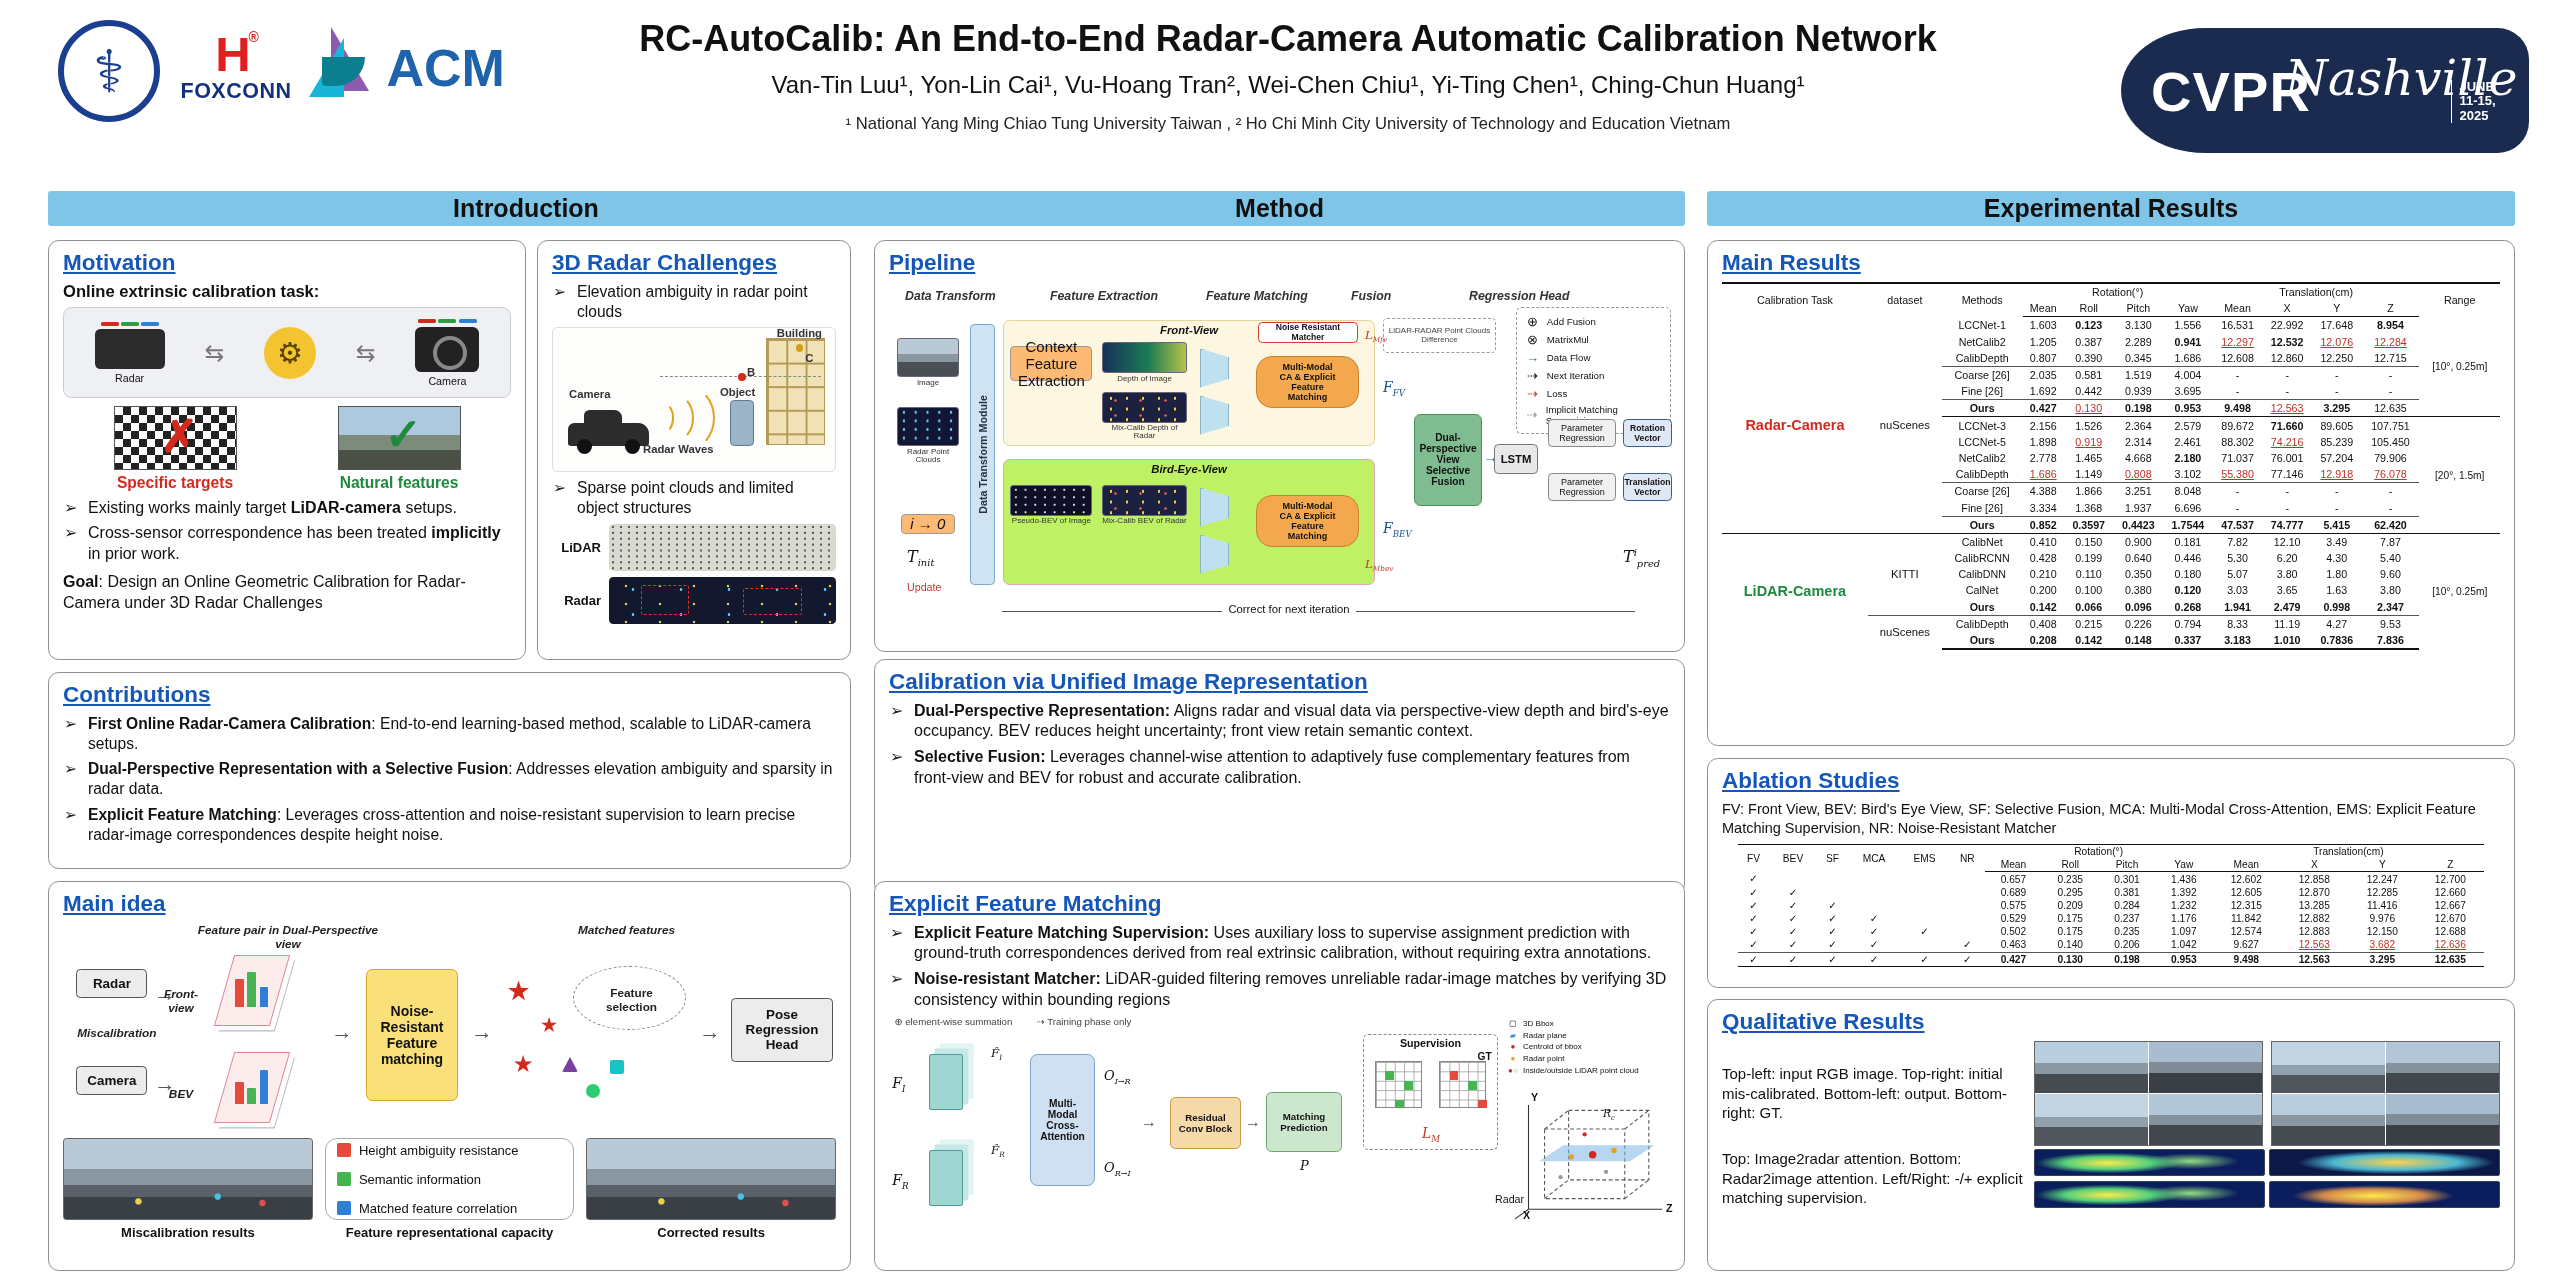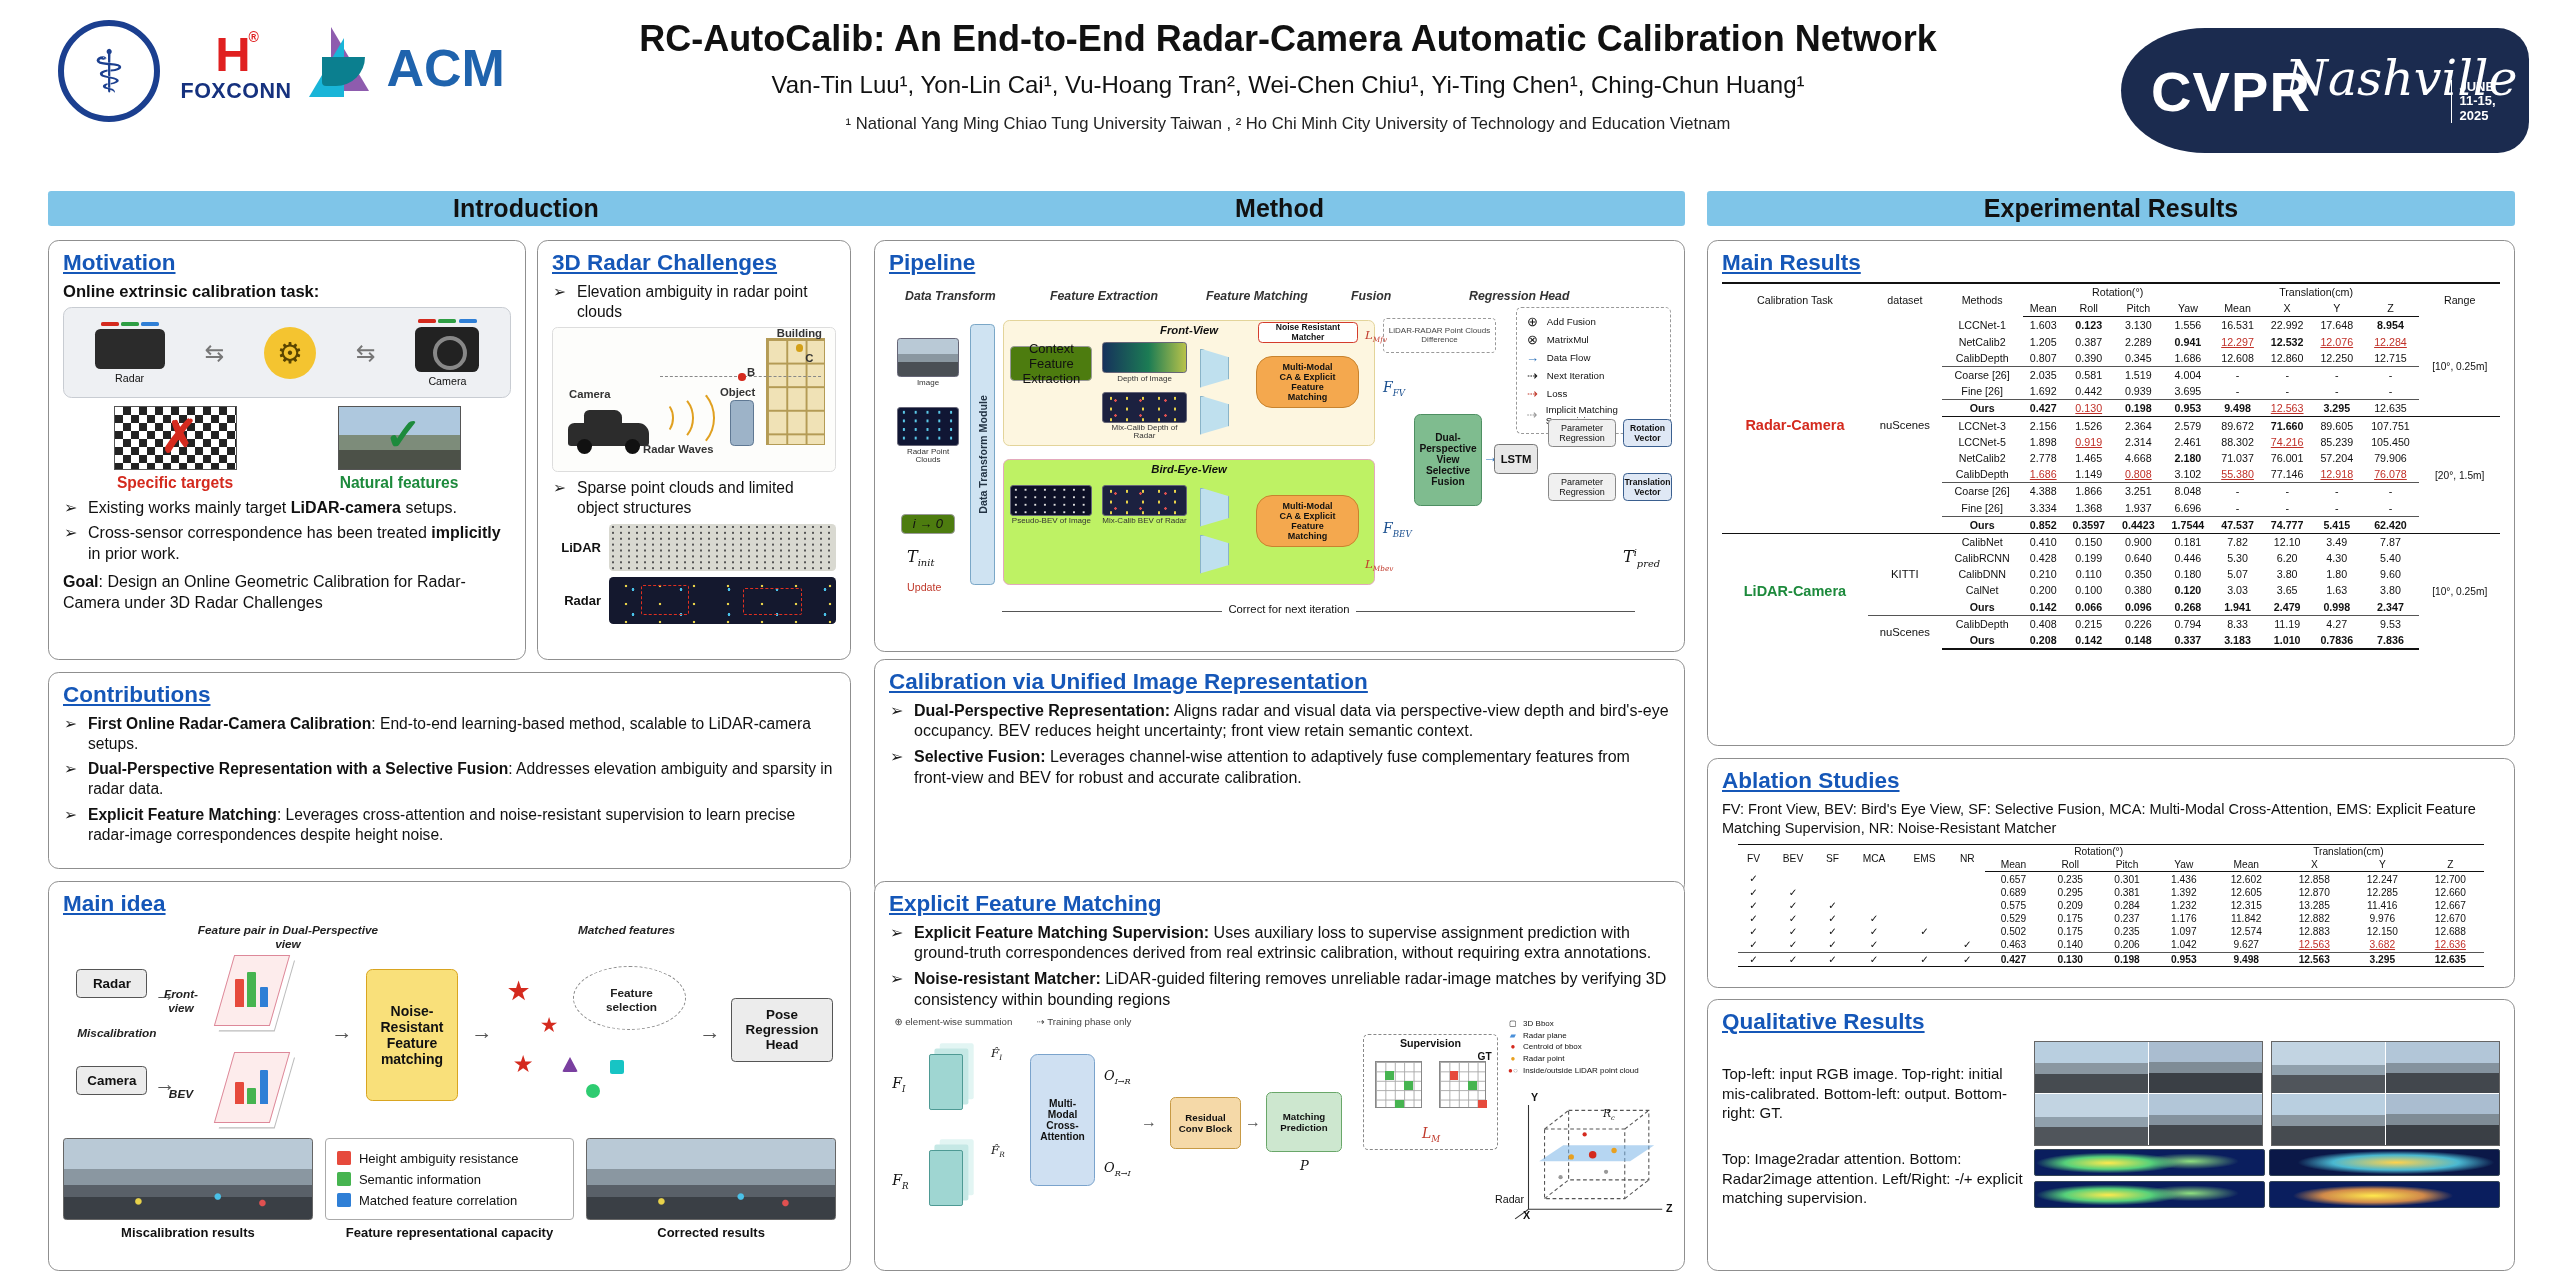--- a/index.html
+++ b/index.html
@@ -87,21 +87,21 @@
 .shape{position:absolute;border-radius:2.1px}
 .flow-ar{position:absolute;font-size:21.5px;color:#555}
 .idea-strip{display:flex;gap:11.8px;margin-top:5.4px}
 .idea-cell{flex:1;display:flex;flex-direction:column;align-items:center;gap:4.3px}
 .street{width:100%;height:82px;border:1.1px solid#666;border-radius:3.2px;background:
 radial-gradient(circle at 30% 78%,#e8d24a 2.7px,transparent 3.8px),
 radial-gradient(circle at 62% 72%,#4ac1e8 2.7px,transparent 3.8px),
 radial-gradient(circle at 80% 80%,#e05050 2.7px,transparent 3.8px),
 linear-gradient(#b9c9d6 0 38%,#8a97a1 38% 58%,#596068 58% 72%,#3a3f45 72%)}
 .cap{font-size:13px;font-weight:bold;text-align:center}
-.legend-panel{width:100%;height:82px;border:1.1px solid#aaa;border-radius:4px;background:#fff;display:flex;flex-direction:column;justify-content:center;gap:6px;padding:0 11.8px}
+.legend-panel{width:100%;height:82px;border:1.1px solid#aaa;border-radius:12px;background:#fff;display:flex;flex-direction:column;justify-content:center;gap:14px;padding:0 11.8px}
 .lg-row{display:flex;align-items:center;gap:7.5px;font-size:13px}
 .lg-sq{width:14px;height:14px;border-radius:1.6px;flex:0 0 auto}
 
 .fig-pipe{position:relative;height:350px;margin-top:13px}
 .stage{position:absolute;top:0;font-size:12.3px;font-weight:bold;font-style:italic;color:#333}
 .legendbox{position:absolute;left:627px;top:18px;width:155px;height:127px;border:1.6px dashed#999;border-radius:5.4px;padding:5.4px 6.4px;display:flex;flex-direction:column;justify-content:space-around}
 .lg2{display:flex;align-items:center;gap:5.4px;font-size:9.7px}
 .lg2 .ic{width:18px;text-align:center;font-size:13px}
 .thumb{position:absolute;border:1.1px solid#667;border-radius:3.2px}
 .th-img{background:linear-gradient(#b9c9d6 0 40%,#8a97a1 40% 62%,#4a4f55 62%)}
@@ -109,21 +109,21 @@
 .th-depth{background:linear-gradient(90deg,#16325c,#1c7c54 55%,#b8c24a)}
 .th-mix{background:#1c2140;background-image:radial-gradient(circle,#e8d24a 1.1px,transparent 1.5px),radial-gradient(circle,#e05050 1.1px,transparent 1.5px);background-size:16px 10.7px,25px 15px}
 .th-bevd{background:#0d1026;background-image:radial-gradient(circle,#ddd 0.9px,transparent 1.2px);background-size:9.7px 7.5px}
 .tlab{position:absolute;font-size:8px;text-align:center;color:#333;line-height:1.1}
 .dtm{position:absolute;left:81px;top:35px;width:25px;height:261px;background:#cfe3f2;border:1.1px solid#7aa7c7;border-radius:4.3px;display:flex;align-items:center;justify-content:center}
 .dtm span{writing-mode:vertical-rl;transform:rotate(180deg);font-size:10.7px;font-weight:bold;color:#234}
 .viewpanel{position:absolute;left:114px;width:372px;height:126px;border-radius:6.4px;padding:3.2px}
 .fvp{top:31px;background:#fdf6e0;border:1.1px solid#e3d49a}
 .bvp{top:170px;background:#bef264;border:1.1px solid#e3a8bc}
 .vp-lab{text-align:center;font-size:11.3px;font-weight:bold;font-style:italic}
-.wbox{position:absolute;background:#4d7c0f;border:1.1px solid#999;border-radius:4.3px;display:flex;align-items:center;justify-content:center;text-align:center;font-size:13px;padding:7px}
+.wbox{position:absolute;background:#fdba74;border:1.1px solid#999;border-radius:4.3px;display:flex;align-items:center;justify-content:center;text-align:center;font-size:15px;padding:7px}
 .orangebox{position:absolute;background:#f4a84e;border:1.1px solid#c8832e;border-radius:16px;display:flex;align-items:center;justify-content:center;text-align:center;font-size:9px;font-weight:bold;padding:18px}
 .nrmbox{position:absolute;background:#fff;border:1.6px solid#d43c2c;border-radius:4.3px;display:flex;align-items:center;justify-content:center;font-size:8.6px;font-weight:bold;text-align:center;padding:1.1px}
 .trap{position:absolute;width:29px;height:39px;background:#bfe0ee;border:0.5px solid#8ab4c8;clip-path:polygon(0 0,100% 22%,100% 78%,0 100%)}
 .greenbox{position:absolute;left:525px;top:125px;width:68px;height:92px;background:#7fbc8f;border:1.1px solid#4e8f62;border-radius:6.4px;display:flex;align-items:center;justify-content:center;text-align:center;font-size:10.2px;font-weight:bold;padding:4.3px}
 .lstm{position:absolute;left:605px;top:155px;width:44px;height:30px;background:#e8e8e8;border:1.1px solid#777;border-radius:4.3px;display:flex;align-items:center;justify-content:center;font-weight:bold;font-size:11.3px}
 .prbox{position:absolute;left:659px;width:68px;height:28px;background:#f0f0f0;border:1.1px solid#888;border-radius:4.3px;display:flex;align-items:center;justify-content:center;text-align:center;font-size:9px}
 .vecbox{position:absolute;left:734px;width:49px;height:28px;background:#dfe8f5;border:1.1px solid#3a5f8f;border-radius:4.3px;display:flex;align-items:center;justify-content:center;text-align:center;font-size:8.6px;font-weight:bold}
 .dashbox{position:absolute;border:1.1px dashed#999;border-radius:4.3px;display:flex;align-items:center;justify-content:center;text-align:center;font-size:8px;padding:2.1px;color:#444}
 .pipelab{position:absolute;font-size:10.7px;color:#333}
 .correct-line{position:absolute;left:113px;top:322px;width:633px;border-top:1.6px solid#555}

